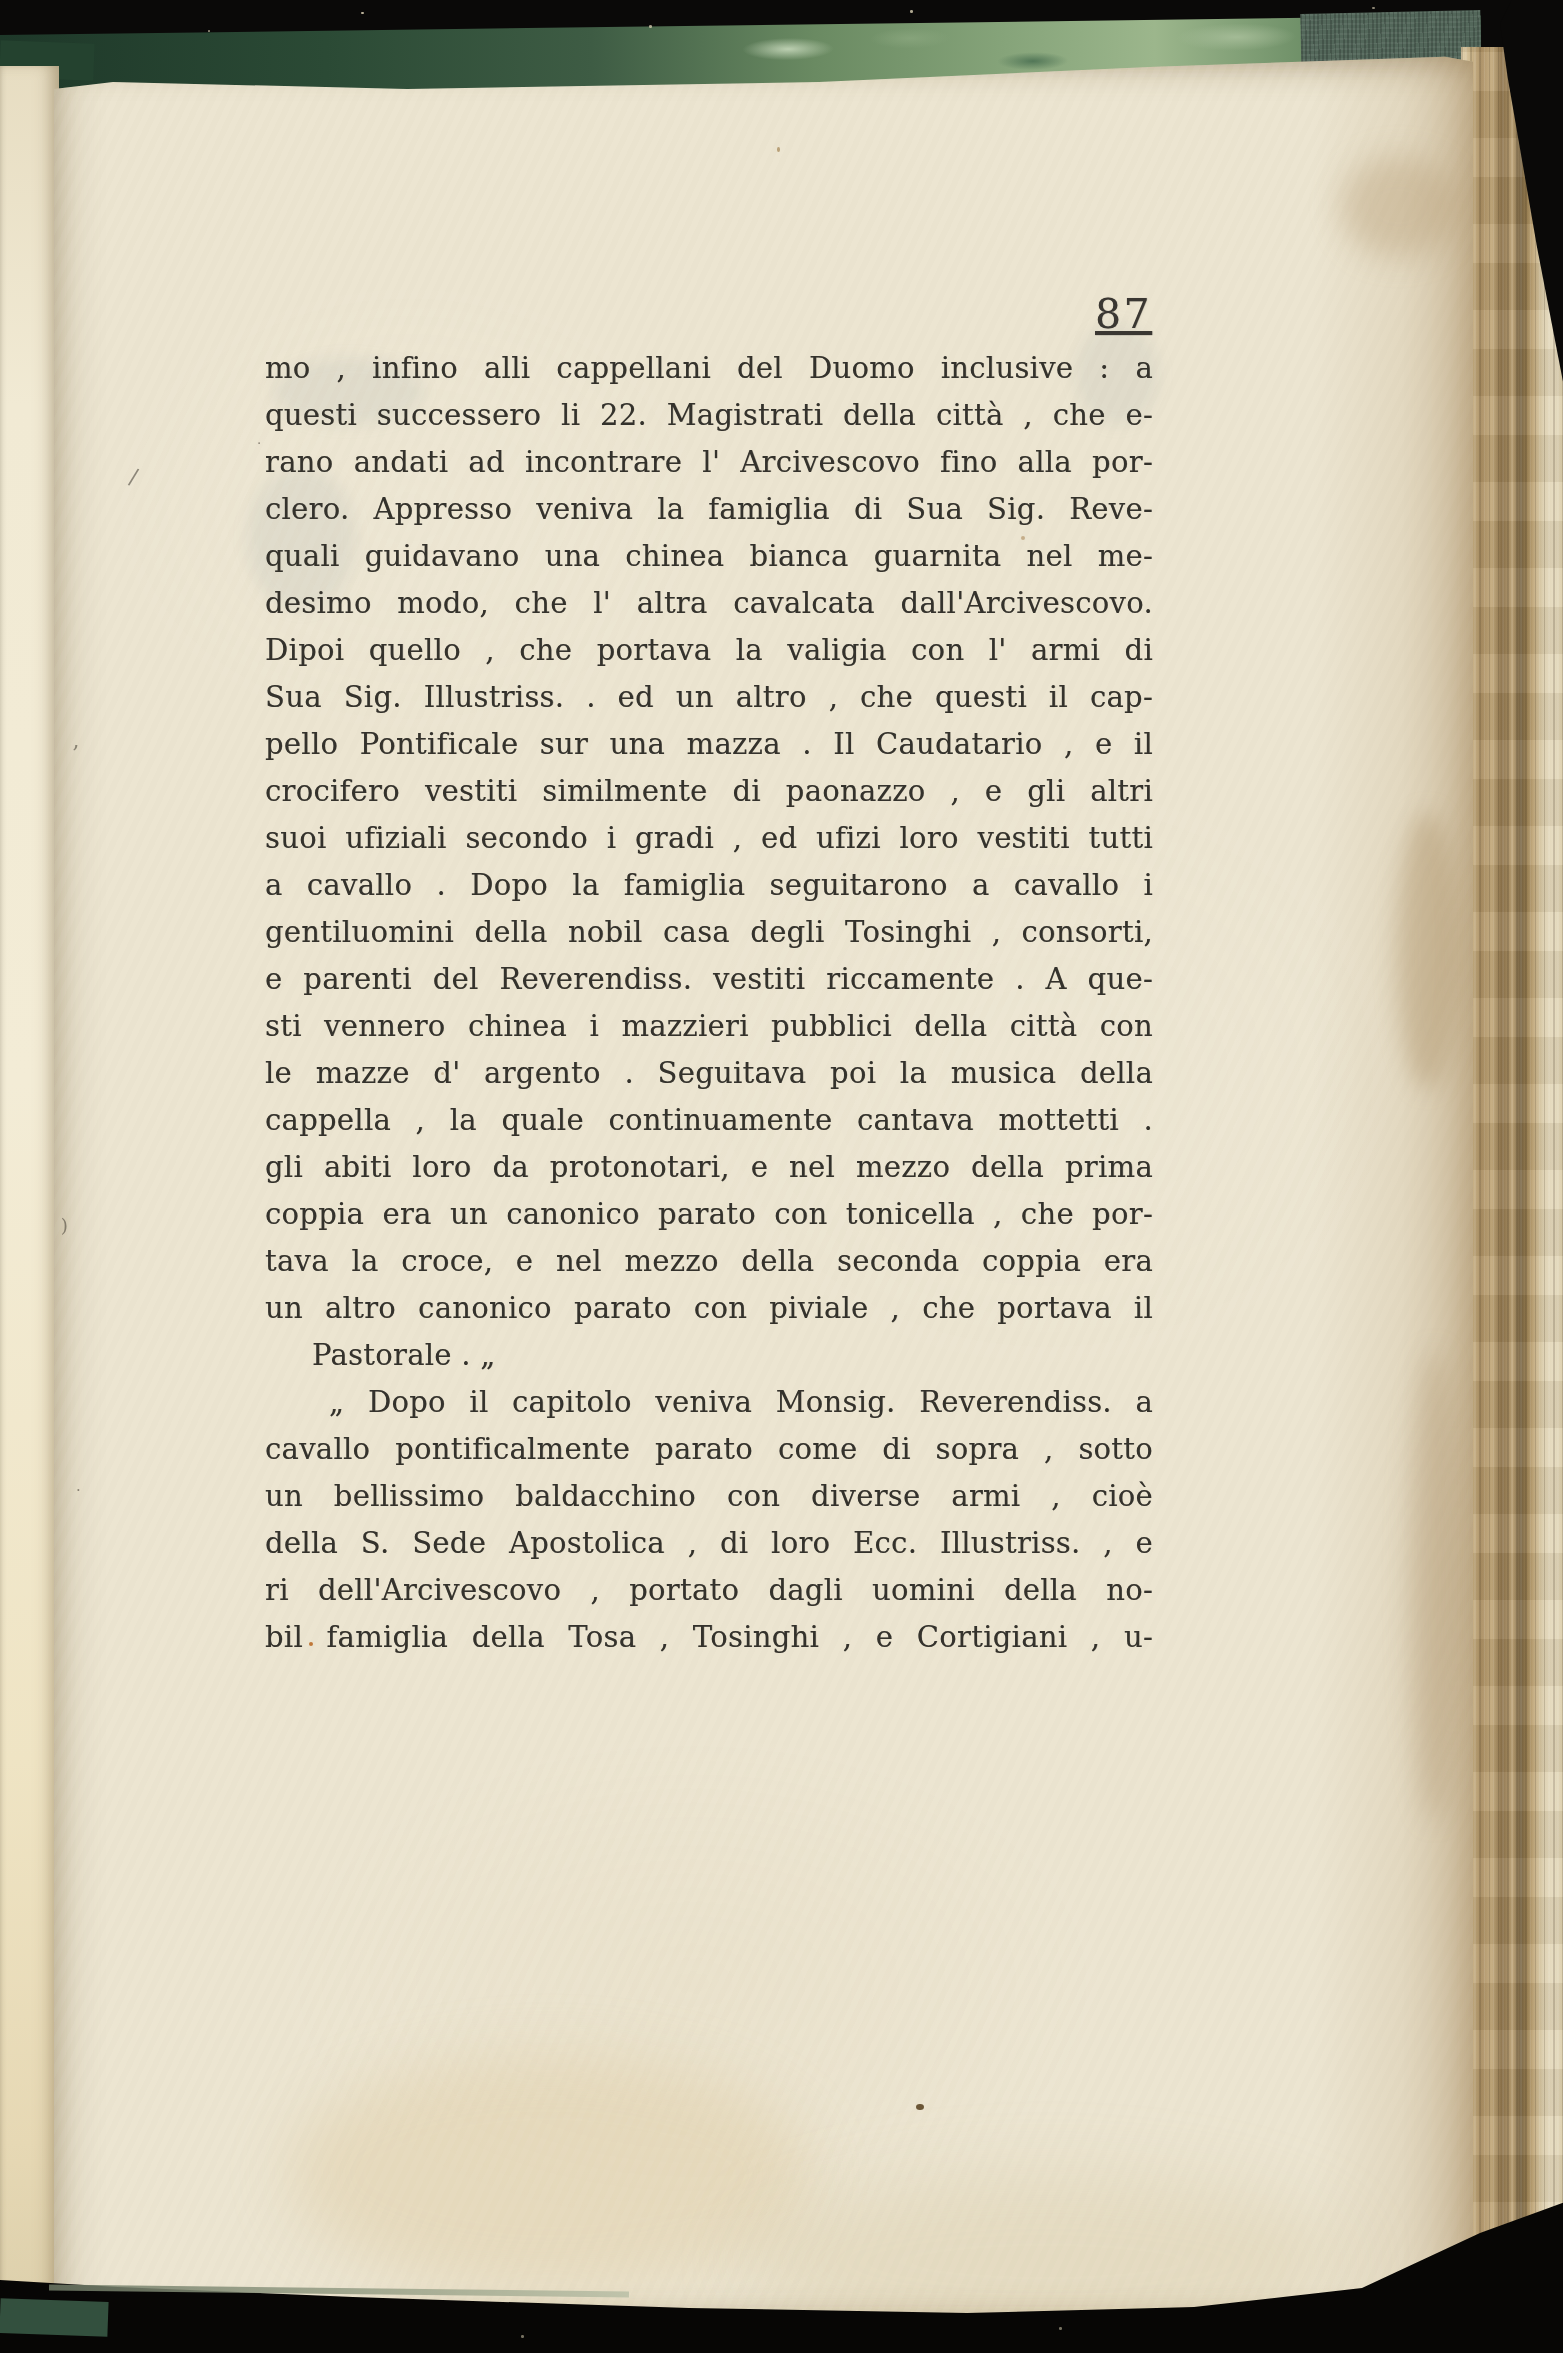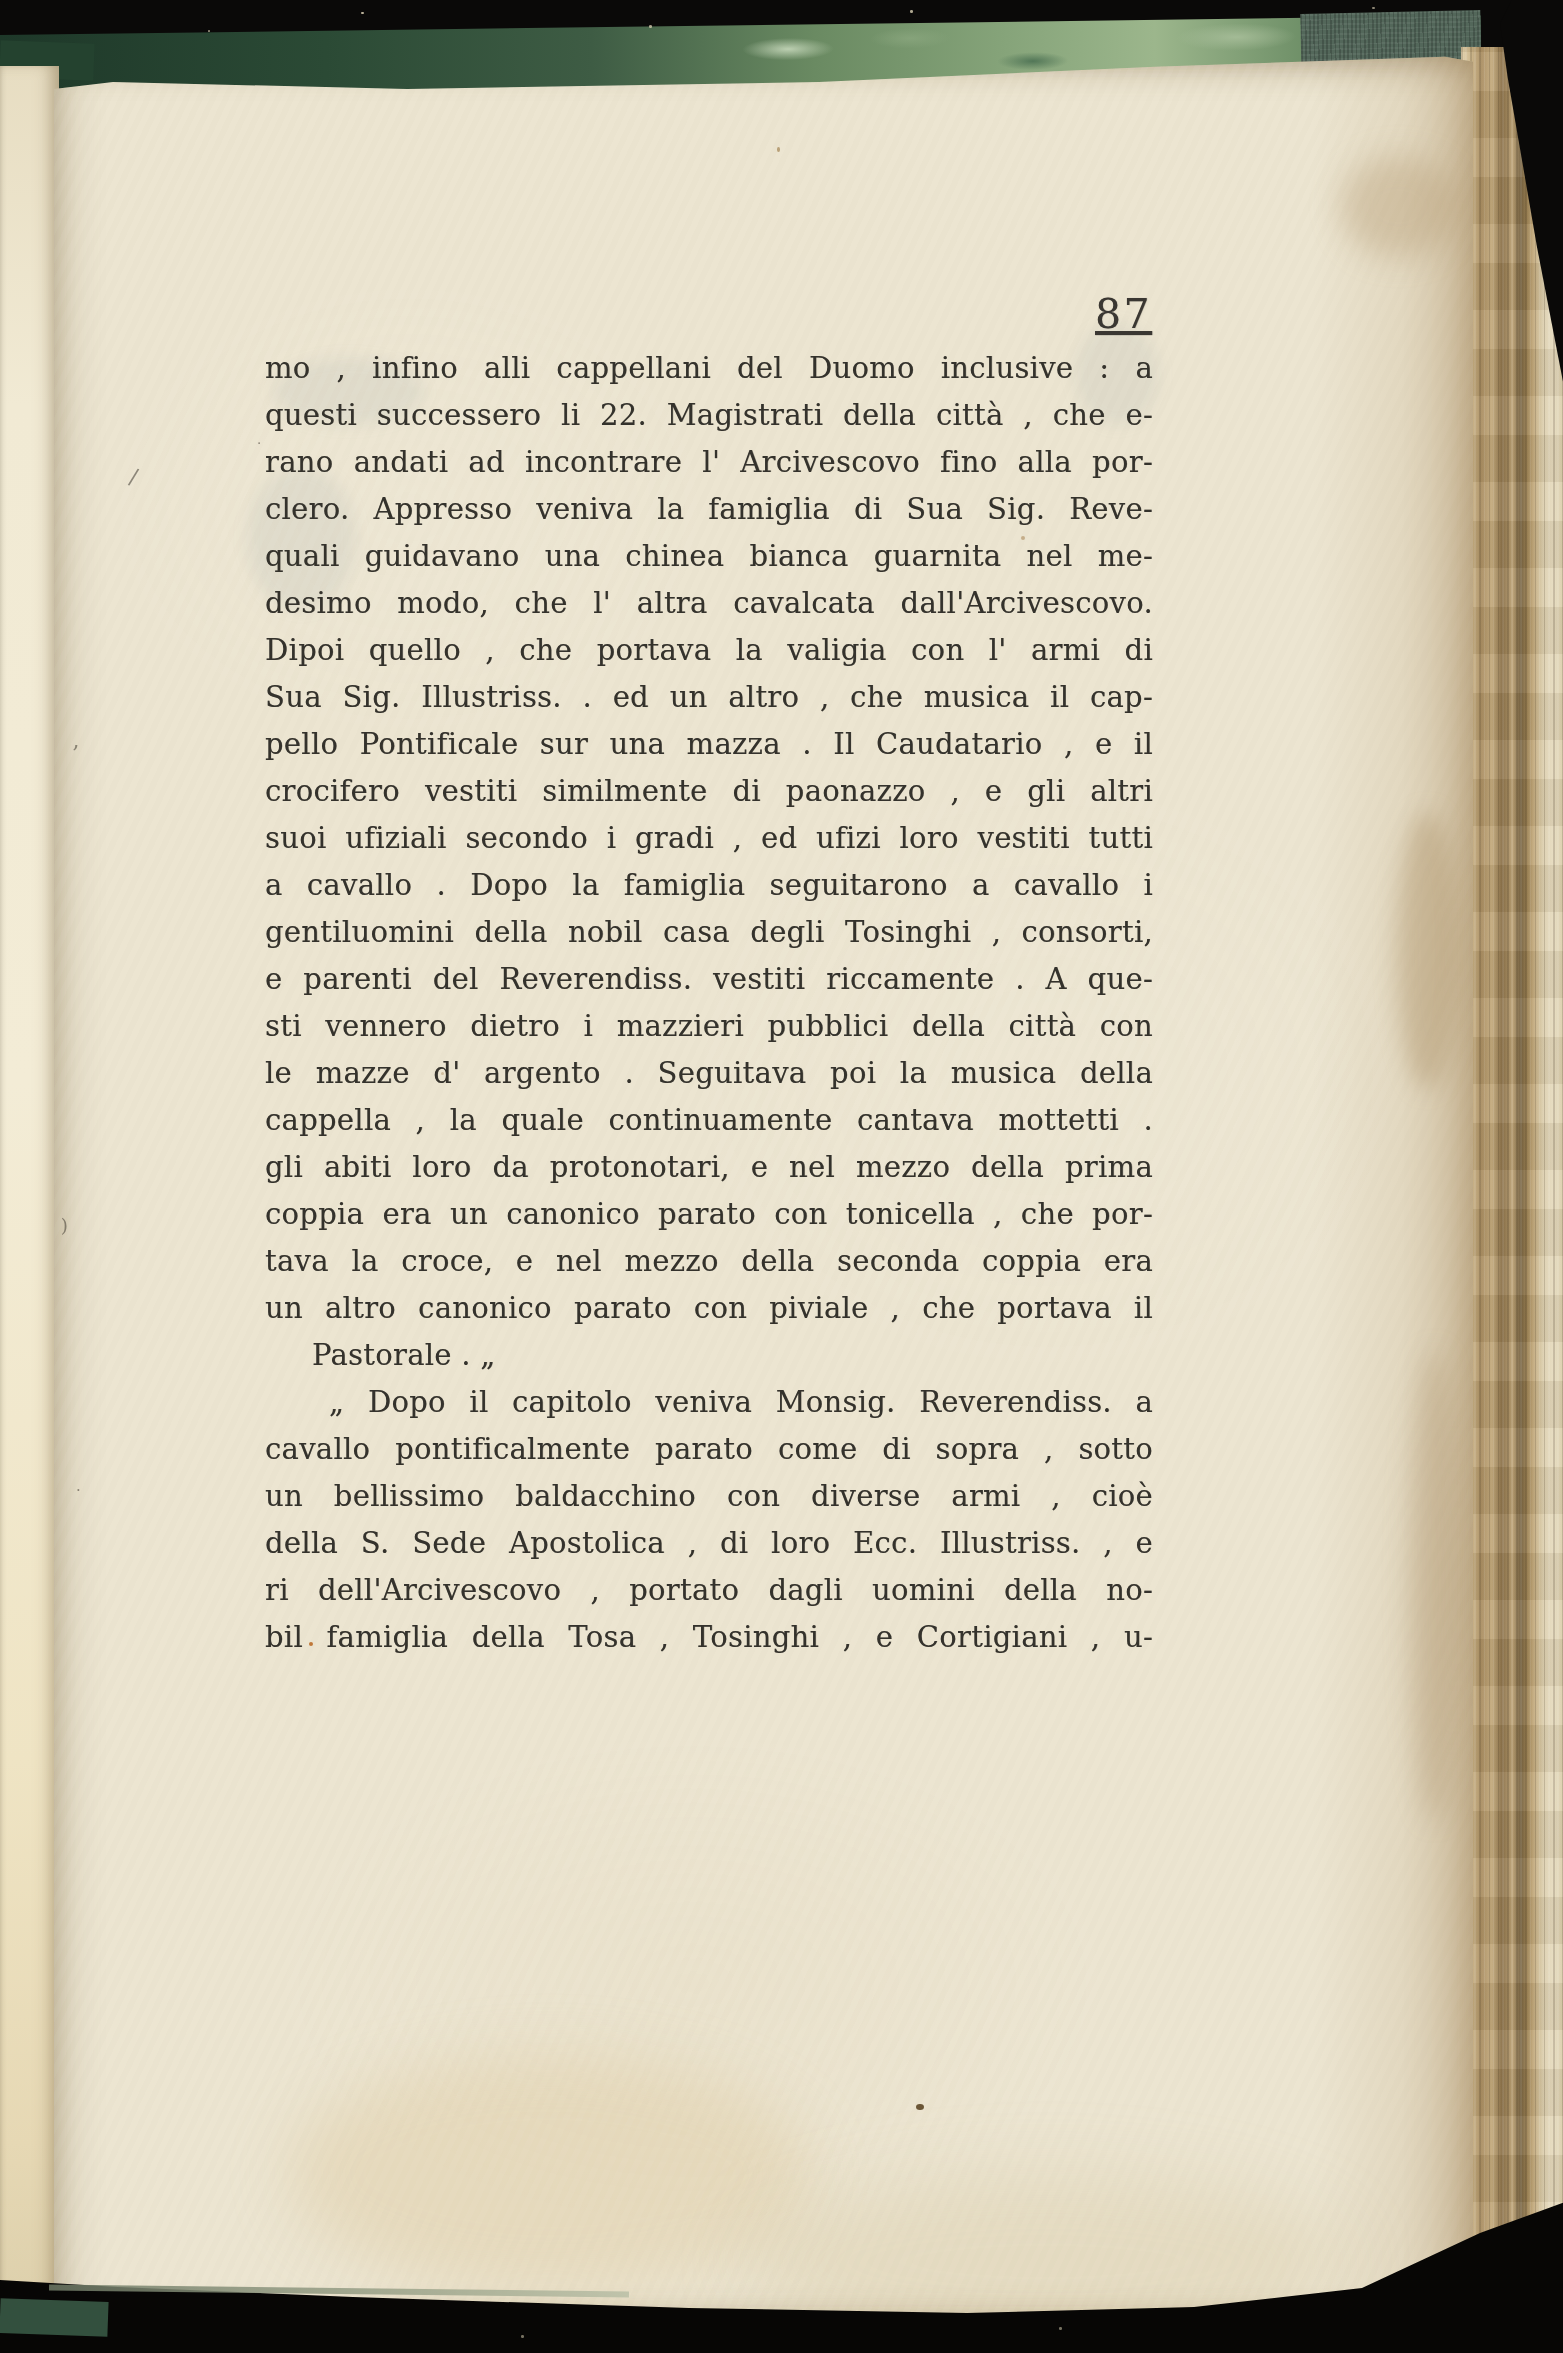--- a/index.html
+++ b/index.html
@@ -127,28 +127,28 @@
     <div class="pagenum">87</div>
 
     <div class="textblock">
       <div class="ln">mo , infino alli cappellani del Duomo inclusive : a</div>
       <div class="ln">questi successero li 22. Magistrati della città , che e-</div>
       <div class="ln">rano andati ad incontrare l' Arcivescovo fino alla por-</div>
       <div class="ln">clero. Appresso veniva la famiglia di Sua Sig. Reve-</div>
       <div class="ln">quali guidavano una chinea bianca guarnita nel me-</div>
       <div class="ln">desimo modo, che l' altra cavalcata dall'Arcivescovo.</div>
       <div class="ln">Dipoi quello , che portava la valigia con l' armi di</div>
-      <div class="ln">Sua Sig. Illustriss. . ed un altro , che musica il cap-</div>
+      <div class="ln">Sua Sig. Illustriss. . ed un altro , che questi il cap-</div>
       <div class="ln">pello Pontificale sur una mazza . Il Caudatario , e il</div>
       <div class="ln">crocifero vestiti similmente di paonazzo , e gli altri</div>
       <div class="ln">suoi ufiziali secondo i gradi , ed ufizi loro vestiti tutti</div>
       <div class="ln">a cavallo . Dopo la famiglia seguitarono a cavallo i</div>
       <div class="ln">gentiluomini della nobil casa degli Tosinghi , consorti,</div>
       <div class="ln">e parenti del Reverendiss. vestiti riccamente . A que-</div>
-      <div class="ln">sti vennero dietro i mazzieri pubblici della città con</div>
+      <div class="ln">sti vennero chinea i mazzieri pubblici della città con</div>
       <div class="ln">le mazze d' argento . Seguitava poi la musica della</div>
       <div class="ln">cappella , la quale continuamente cantava mottetti .</div>
       <div class="ln">gli abiti loro da protonotari, e nel mezzo della prima</div>
       <div class="ln">coppia era un canonico parato con tonicella , che por-</div>
       <div class="ln">tava la croce, e nel mezzo della seconda coppia era</div>
       <div class="ln">un altro canonico parato con piviale , che portava il</div>
       <div class="ln end">Pastorale . „</div>
       <div class="ln indent">„ Dopo il capitolo veniva Monsig. Reverendiss. a</div>
       <div class="ln">cavallo pontificalmente parato come di sopra , sotto</div>
       <div class="ln">un bellissimo baldacchino con diverse armi , cioè</div>

